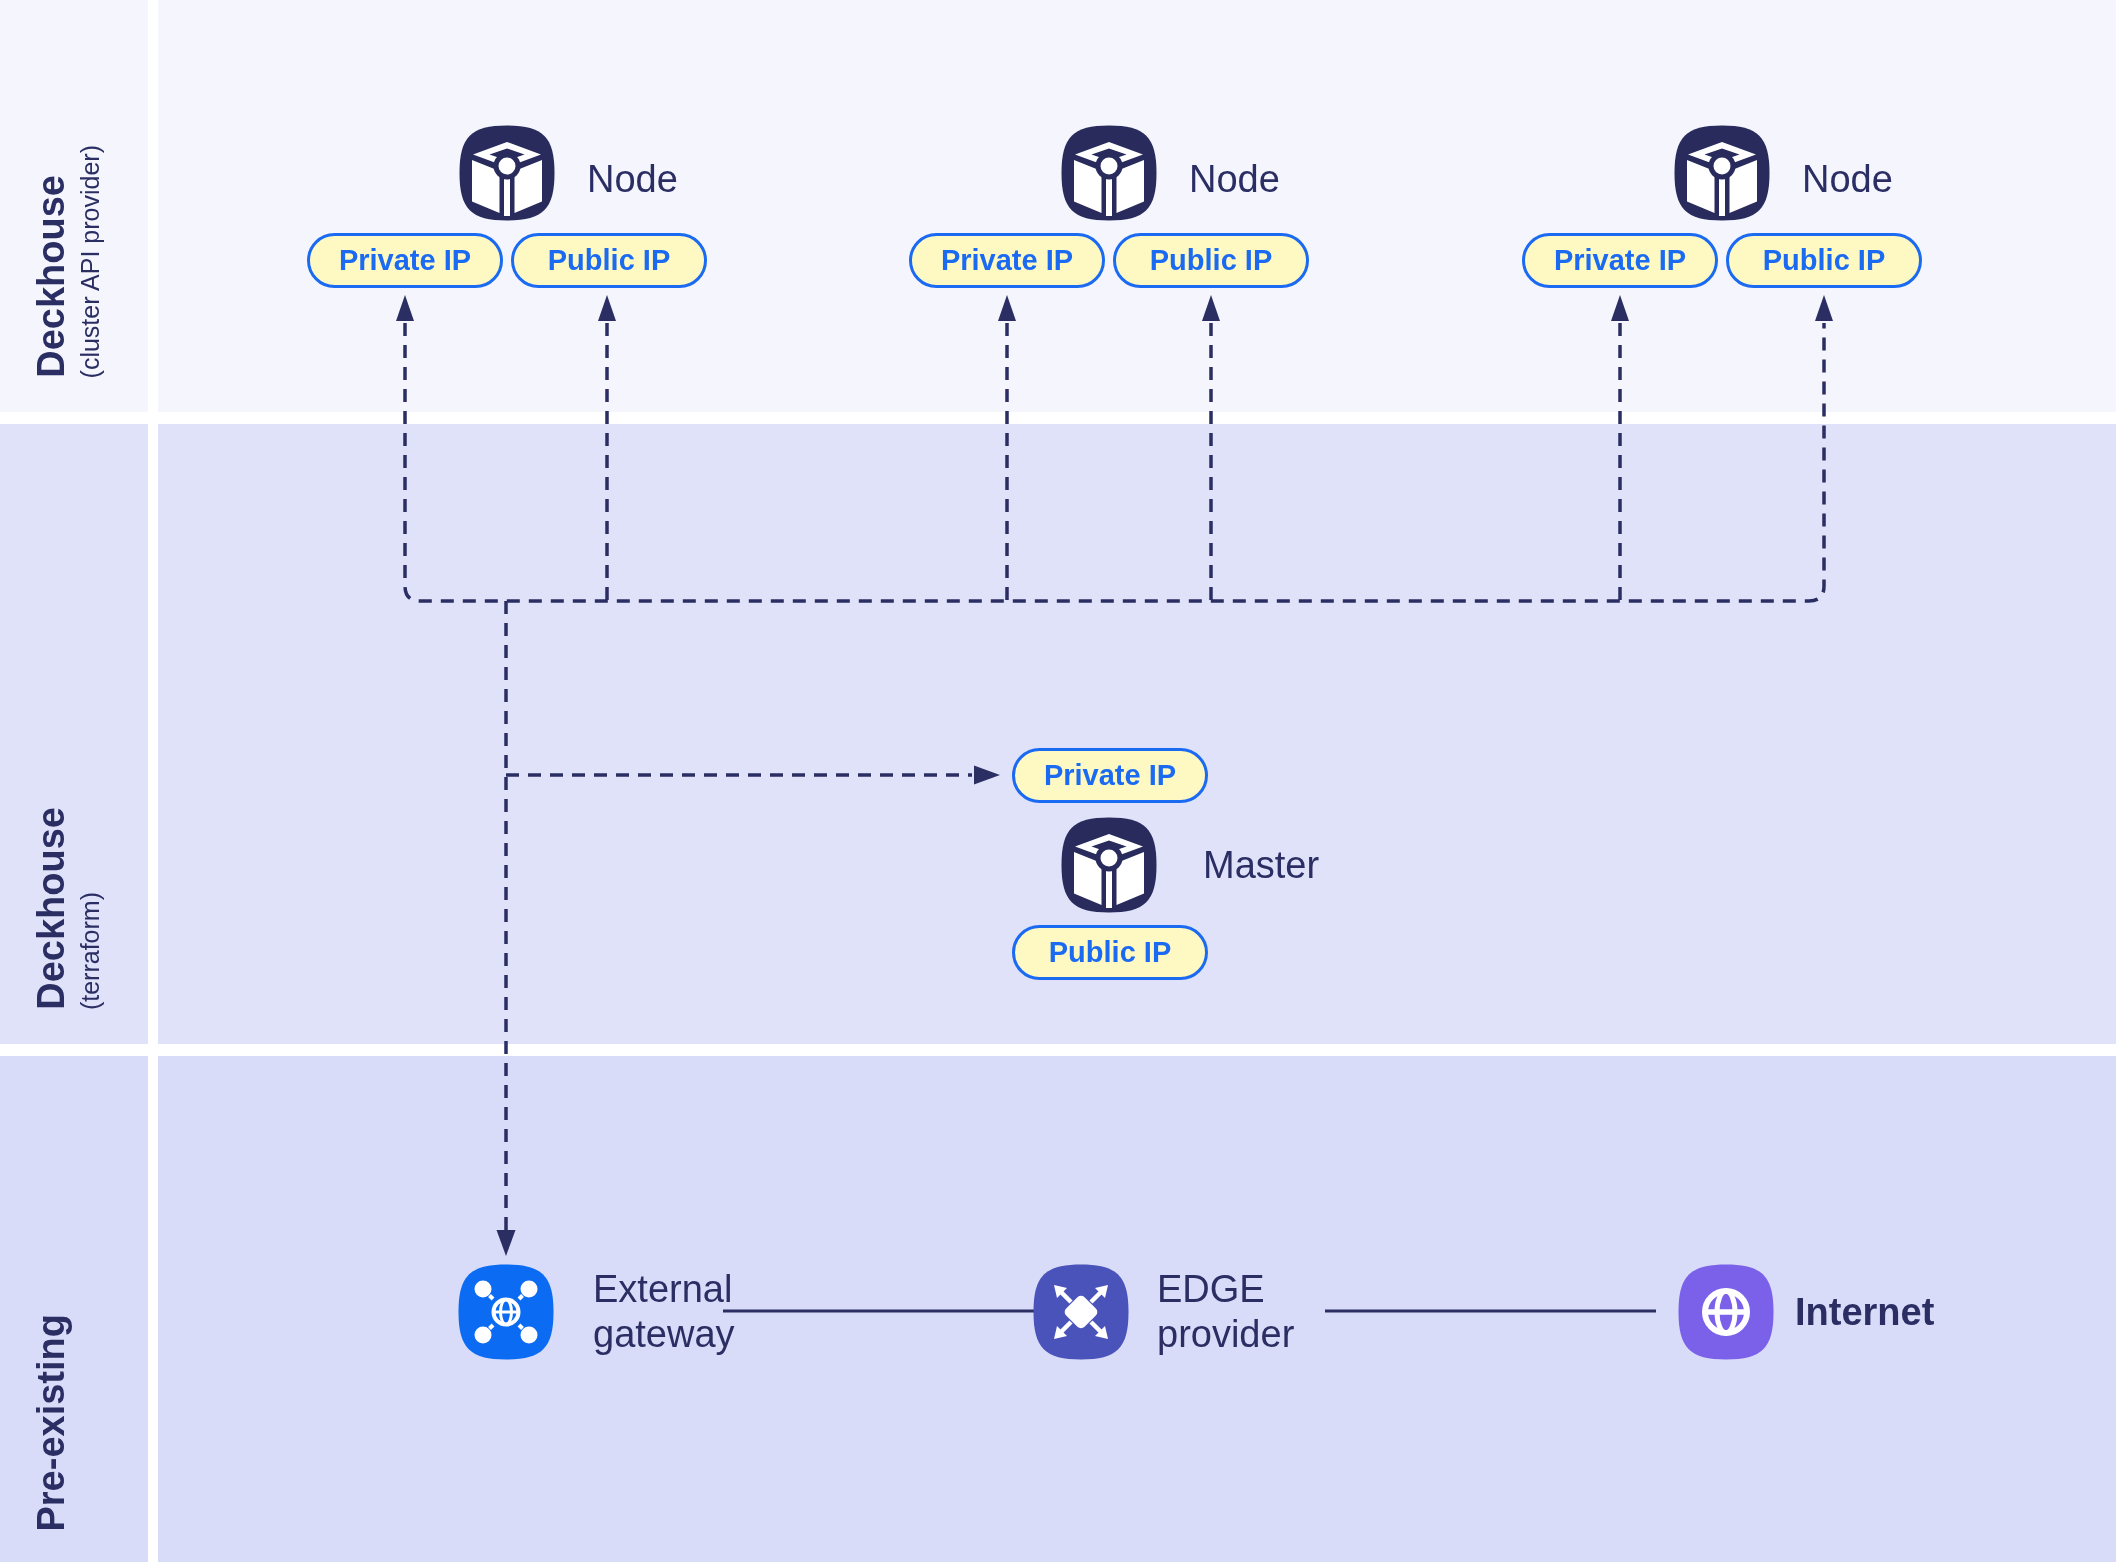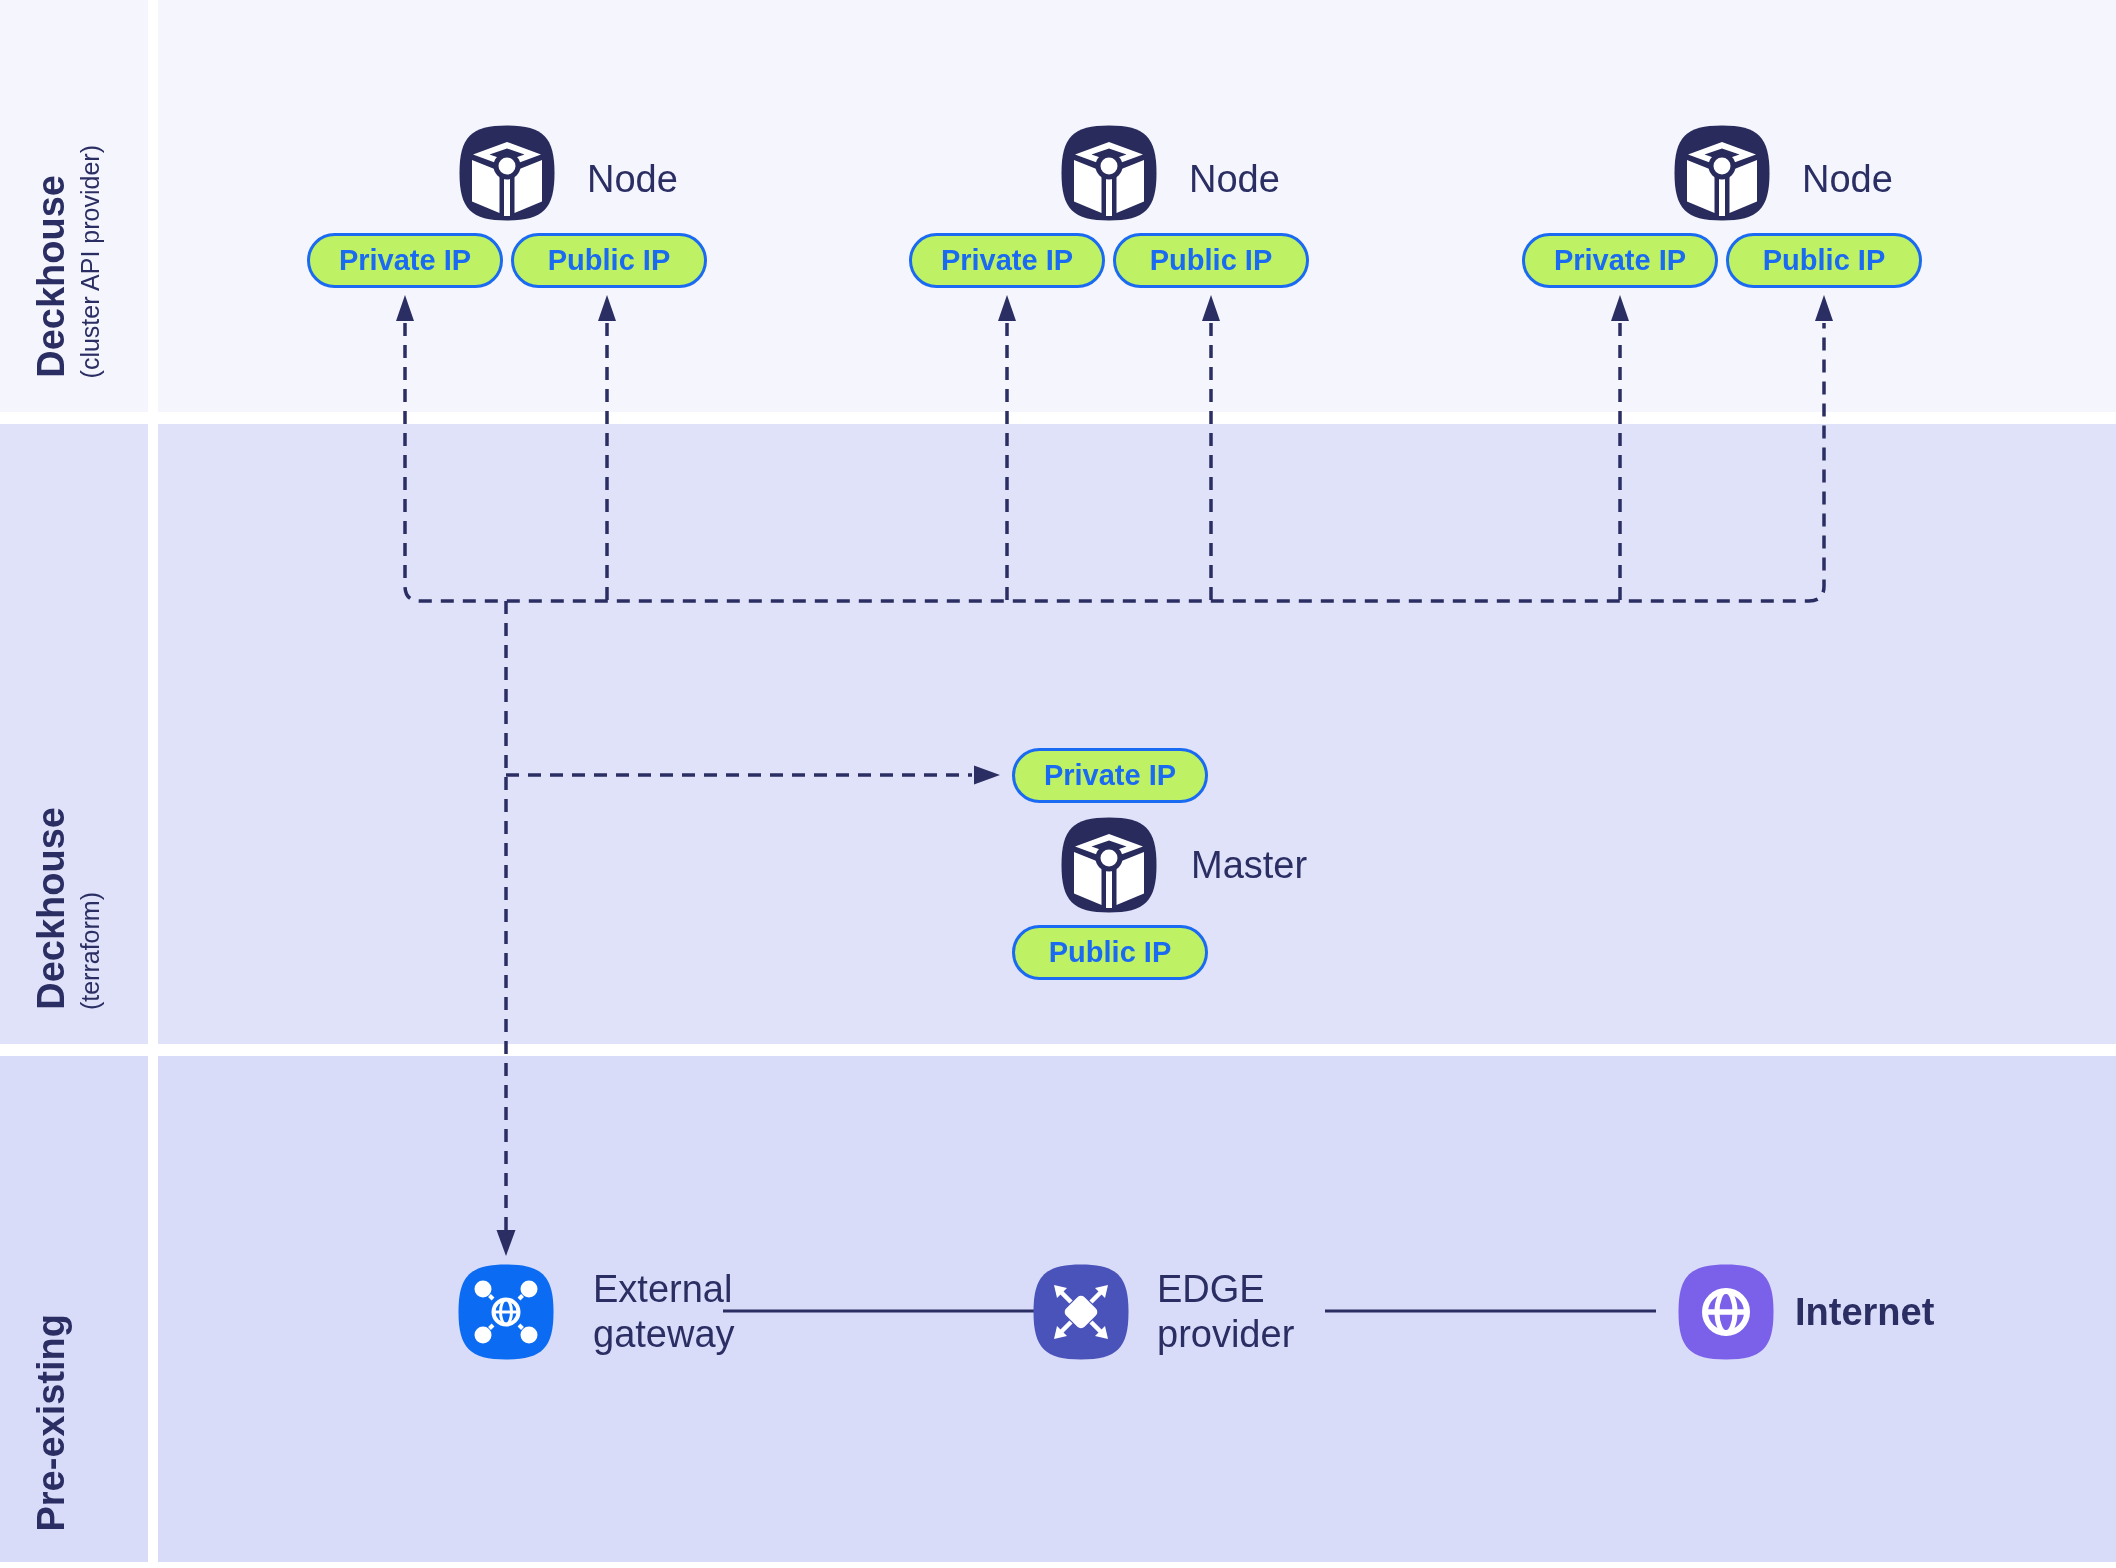--- a/index.html
+++ b/index.html
@@ -30,34 +30,34 @@
   .ah{fill:var(--navy,#2b2e63);}
 
   
   .group{position:absolute;z-index:2;}
   .icon{position:absolute;width:100px;height:100px;}
   .icon svg{width:100%;height:100%;display:block;}
   .big-label{position:absolute;height:100px;display:flex;flex-direction:column;justify-content:center;
              color:var(--navy,#2b2e63);font-size:38px;font-weight:500;line-height:45px;white-space:nowrap;}
   .pills{position:absolute;left:0;top:110px;display:flex;gap:8px;}
   .pill{box-sizing:border-box;width:196px;height:55px;border:3px solid var(--pill-blue,#1b6af2);
-        border-radius:28px;background:#bef264;color:var(--pill-blue,#1b6af2);
+        border-radius:28px;background:#fef9c3;color:var(--pill-blue,#1b6af2);
         display:flex;align-items:center;justify-content:center;
         font-size:29px;font-weight:700;white-space:nowrap;}
   .node-group{top:123px;width:400px;height:165px;}
   .node-group .icon{left:150px;top:0;}
   .node-group .big-label{left:280px;top:6px;}
   .g1{left:307px;} .g2{left:909px;} .g3{left:1522px;}
 
   .master-group{left:910px;top:748px;width:400px;height:231px;}
   .master-group .pill{position:absolute;left:102px;}
   .master-group .pill.private{top:0;}
   .master-group .pill.public{top:177px;}
   .master-group .icon{left:149px;top:67px;}
-  .master-group .big-label{left:281px;top:67px;}
+  .master-group .big-label{left:293px;top:67px;}
 
   .infra-group{top:1262px;height:100px;width:420px;}
   .infra-group .icon{left:0;top:0;}
   .ext{left:456px;} .ext .big-label{left:137px;}
   .edge{left:1031px;} .edge .big-label{left:126px;}
   .inet{left:1676px;} .inet .big-label{left:119px;font-weight:bold;}
 
   .hidden-defs{position:absolute;width:0;height:0;}
 </style>
 </head>

